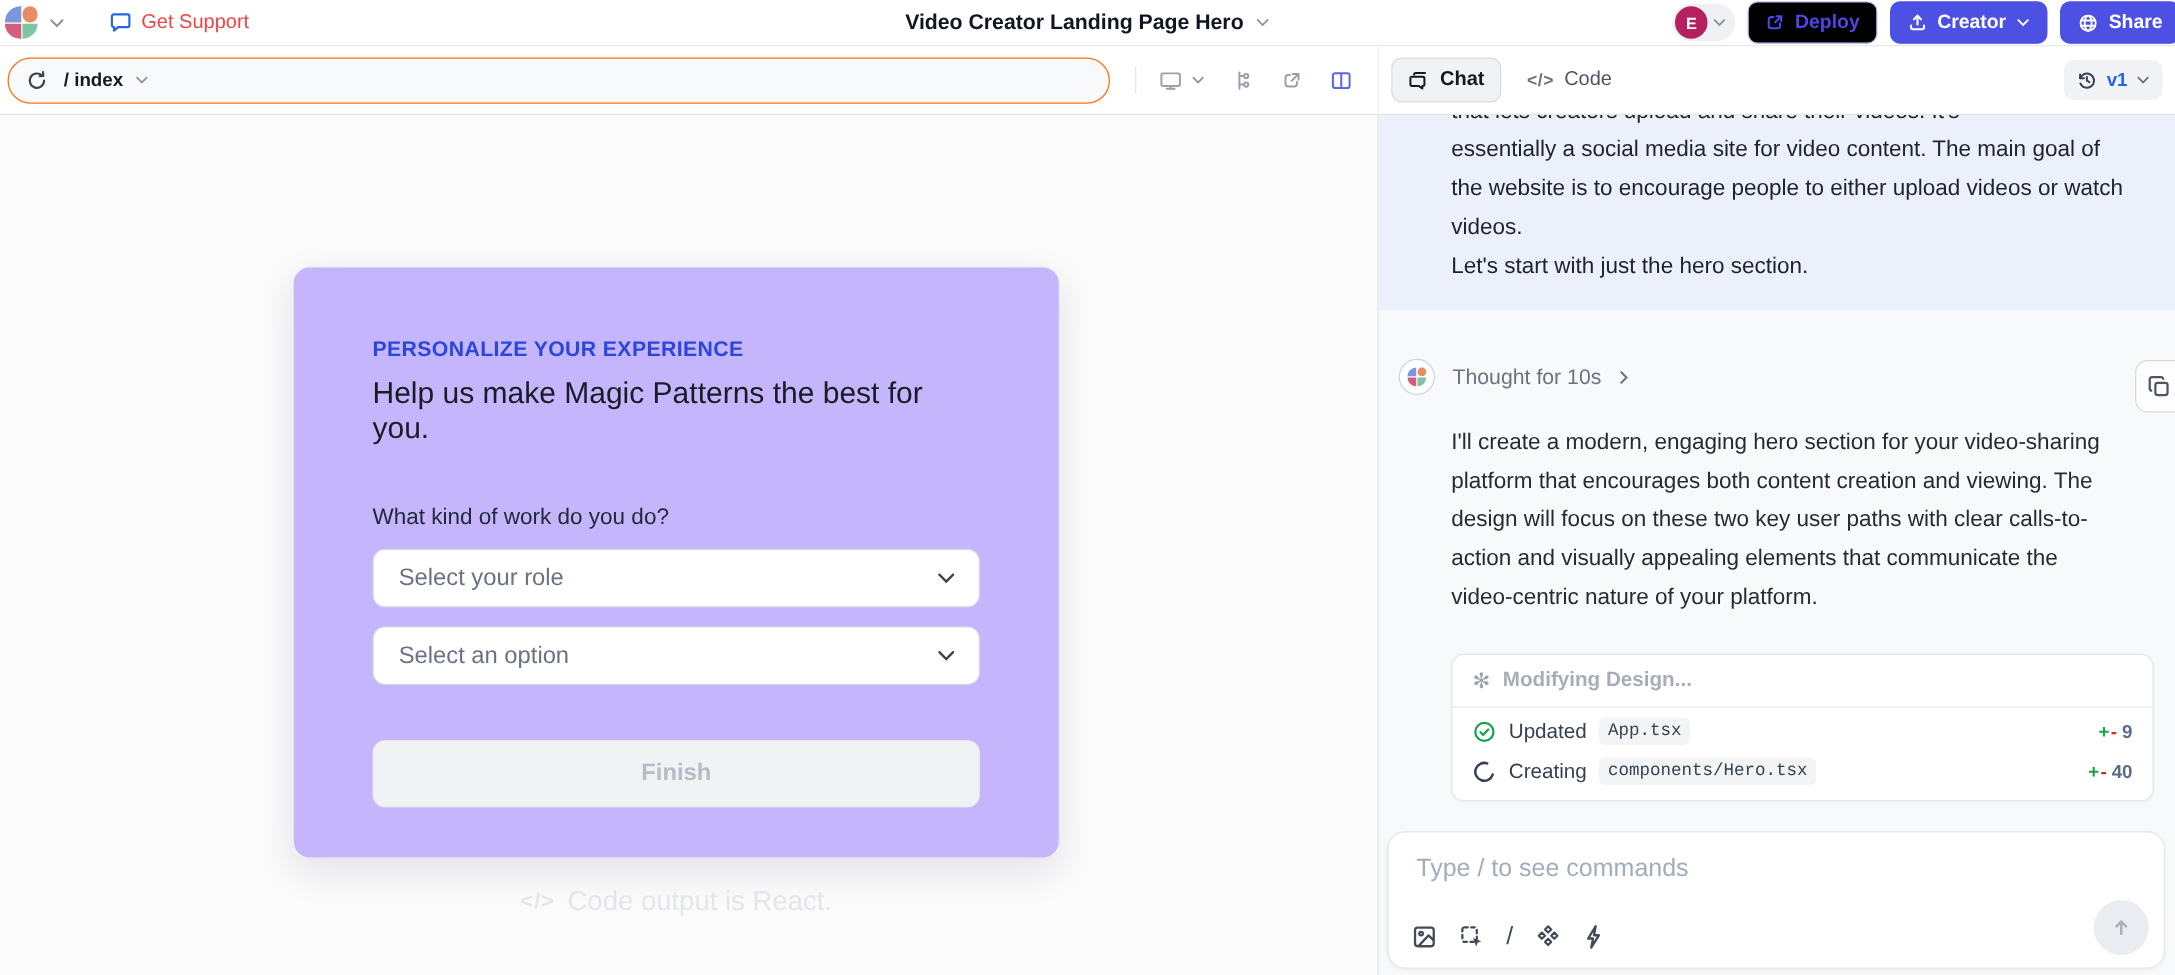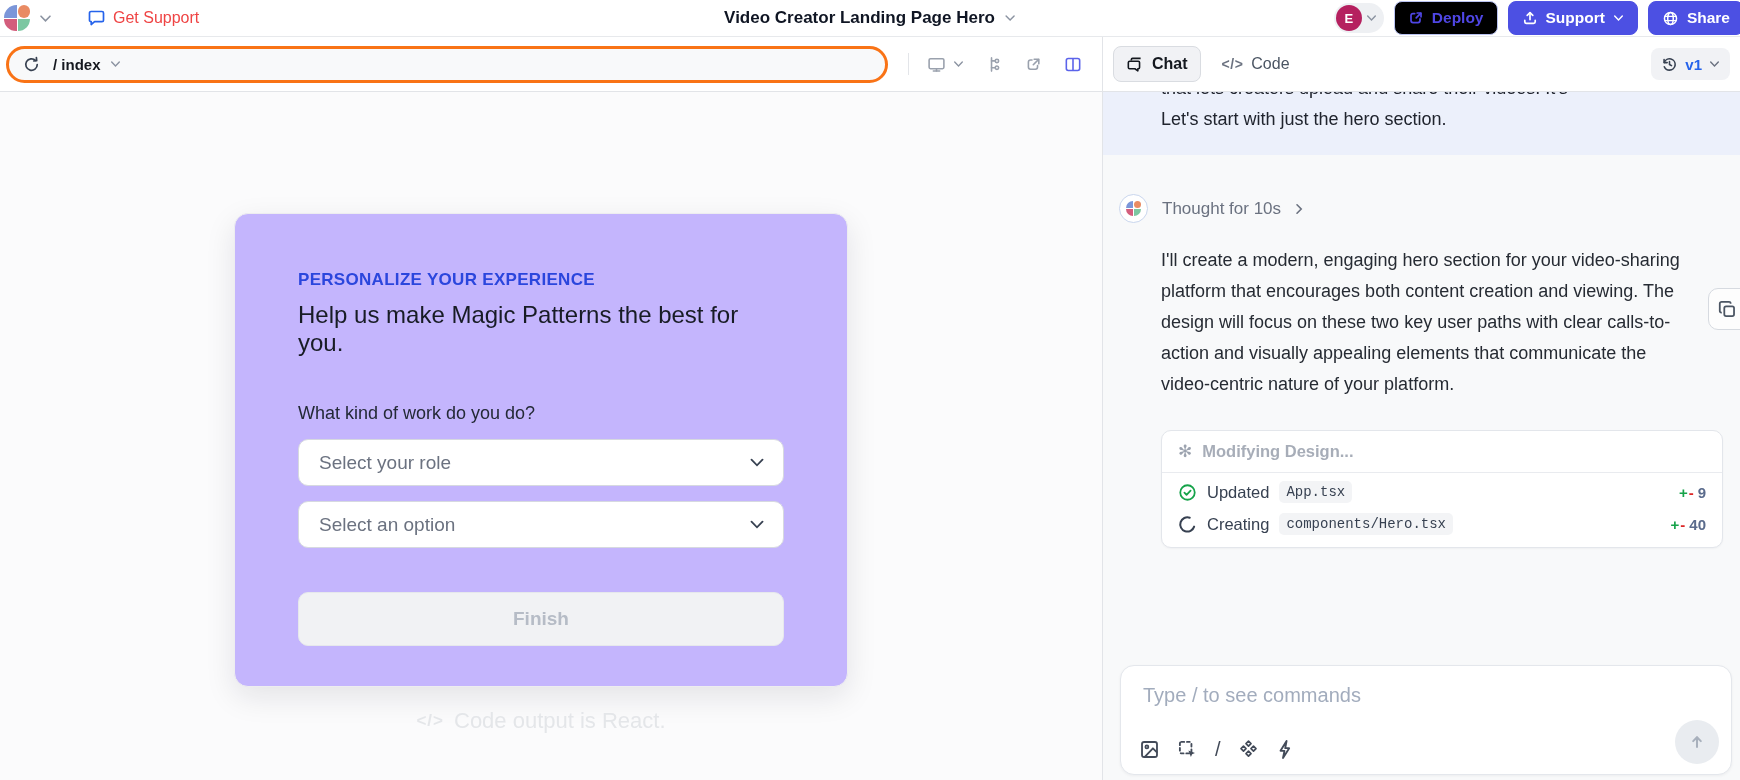--- a/index.html
+++ b/index.html
@@ -37,21 +37,21 @@
 
   
   .main{display:flex;height:743px;}
   .left-panel{width:1102px;flex:0 0 auto;border-right:1px solid #e2e4e8;display:flex;
     flex-direction:column;background:#fbfbfc;}
   .right-panel{flex:1;display:flex;flex-direction:column;background:#f8f9fa;min-width:0;}
 
   
   .preview-toolbar{height:54px;flex:0 0 auto;background:#fff;border-bottom:1px solid #e2e4e8;
     display:flex;align-items:center;padding:0 0 0 6px;}
-  .url-pill{width:882px;height:37px;border-radius:19px;background:#f8f9fa;border:3px solid #f97316;
+  .url-pill{width:882px;height:37px;border-radius:19px;background:#f8f9fa;border:1px solid #f97316;
     display:flex;align-items:center;padding:0 14px;box-sizing:border-box;cursor:text;}
   .url-path{margin-left:13px;font-size:15px;font-weight:700;color:#15181f;}
   .url-pill .chev{margin-left:9px;}
   .tb-divider{width:1px;height:22px;background:#e3e5e9;margin:0 18px 0 20px;}
   .tb-icons{display:flex;align-items:center;gap:22px;color:#9aa1ad;}
   .tb-device{display:flex;align-items:center;gap:7px;cursor:pointer;}
   .tb-btn{cursor:pointer;color:#9aa1ad;}
   .tb-btn--active{color:#5b63ea;}
 
   
@@ -108,21 +108,21 @@
   .task-row + .task-row{padding-top:2px;padding-bottom:12px;}
   .task-action{font-size:16.5px;color:#374151;}
   .file-chip{font-family:"Liberation Mono",monospace;font-size:14px;color:#374151;
     background:#f3f4f6;border-radius:5px;padding:3px 7px;}
   .diff{margin-left:auto;display:flex;align-items:center;gap:1px;font-size:15px;font-weight:600;}
   .diff-plus{color:#16a34a;}
   .diff-minus{color:#dc2626;}
   .diff-count{color:#5a6b8c;margin-left:3px;}
 
   
-  .chat-input{position:absolute;left:17px;right:8px;bottom:5px;height:108px;background:#fff;
+  .chat-input{position:absolute;left:7px;right:8px;bottom:5px;height:108px;background:#fff;
     border:1px solid #e4e7ec;border-radius:14px;box-shadow:0 1px 3px rgba(20,24,40,.05);}
   .chat-textarea{position:absolute;left:20px;top:16px;right:20px;height:34px;border:none;outline:none;
     resize:none;font-family:"Liberation Sans",sans-serif;font-size:20px;color:#343c4a;background:transparent;}
   .chat-textarea::placeholder{color:#a2acbd;}
   .input-icons{position:absolute;left:18px;bottom:13px;display:flex;align-items:center;gap:17px;
     color:#434b59;}
   .slash-glyph{font-size:20px;color:#434b59;font-weight:500;cursor:pointer;}
   .send-btn{position:absolute;right:12px;bottom:10px;width:44px;height:44px;border-radius:50%;
     background:#e9ecf0;display:flex;align-items:center;justify-content:center;color:#a8b0bc;cursor:pointer;}
 </style>
@@ -167,21 +167,21 @@
           <path d="M12.6 3.4 8.2 7.8"></path>
         </svg>
       <span>Deploy</span>
     </div>
     <div class="btn btn-solid">
       <svg class="icon" width="16" height="16" viewBox="0 0 16 16" fill="none" stroke="#fff" stroke-width="1.7" stroke-linecap="round" stroke-linejoin="round">
           <path d="M8 9.6V2.8"></path>
           <path d="M5.2 5.4 8 2.6l2.8 2.8"></path>
           <path d="M2.8 10.4v1.4c0 .9.7 1.6 1.6 1.6h7.2c.9 0 1.6-.7 1.6-1.6v-1.4"></path>
         </svg>
-      <span>Support</span>
+      <span>Creator</span>
       <svg class="icon" width="11" height="8" viewBox="0 0 13 9" fill="none" stroke="#fff" stroke-width="1.7" stroke-linecap="round">
           <polyline points="2 2.2 6.5 6.8 11 2.2"></polyline>
         </svg>
     </div>
     <div class="btn btn-solid btn-share">
       <svg class="icon" width="17" height="17" viewBox="0 0 16 16" fill="none" stroke="#fff" stroke-width="1.4">
           <circle cx="8" cy="8" r="5.7"></circle>
           <ellipse cx="8" cy="8" rx="2.6" ry="5.7"></ellipse>
           <path d="M2.6 6h10.8M2.6 10h10.8"></path>
         </svg>
@@ -284,20 +284,21 @@
         <svg class="chev icon" width="11" height="8" viewBox="0 0 13 9" fill="none" stroke="#6b7280" stroke-width="1.7" stroke-linecap="round">
             <polyline points="2 2.2 6.5 6.8 11 2.2"></polyline>
           </svg>
       </div>
     </div>
 
     <div class="chat-body">
       <div class="user-bubble">
         <div class="user-bubble-inner">
           <div>that lets creators upload and share their videos. It's</div>
+          <div>essentially a social media site for video content. The main goal of the website is to encourage people to either upload videos or watch videos.</div>
           <div>Let's start with just the hero section.</div>
         </div>
       </div>
 
       <div class="thought-row">
         <div class="thought-avatar">
           <div class="mp-logo mp-logo--sm">
             <span class="mp-tl"></span>
               <span class="mp-tr"></span>
               <span class="mp-bl"></span>

